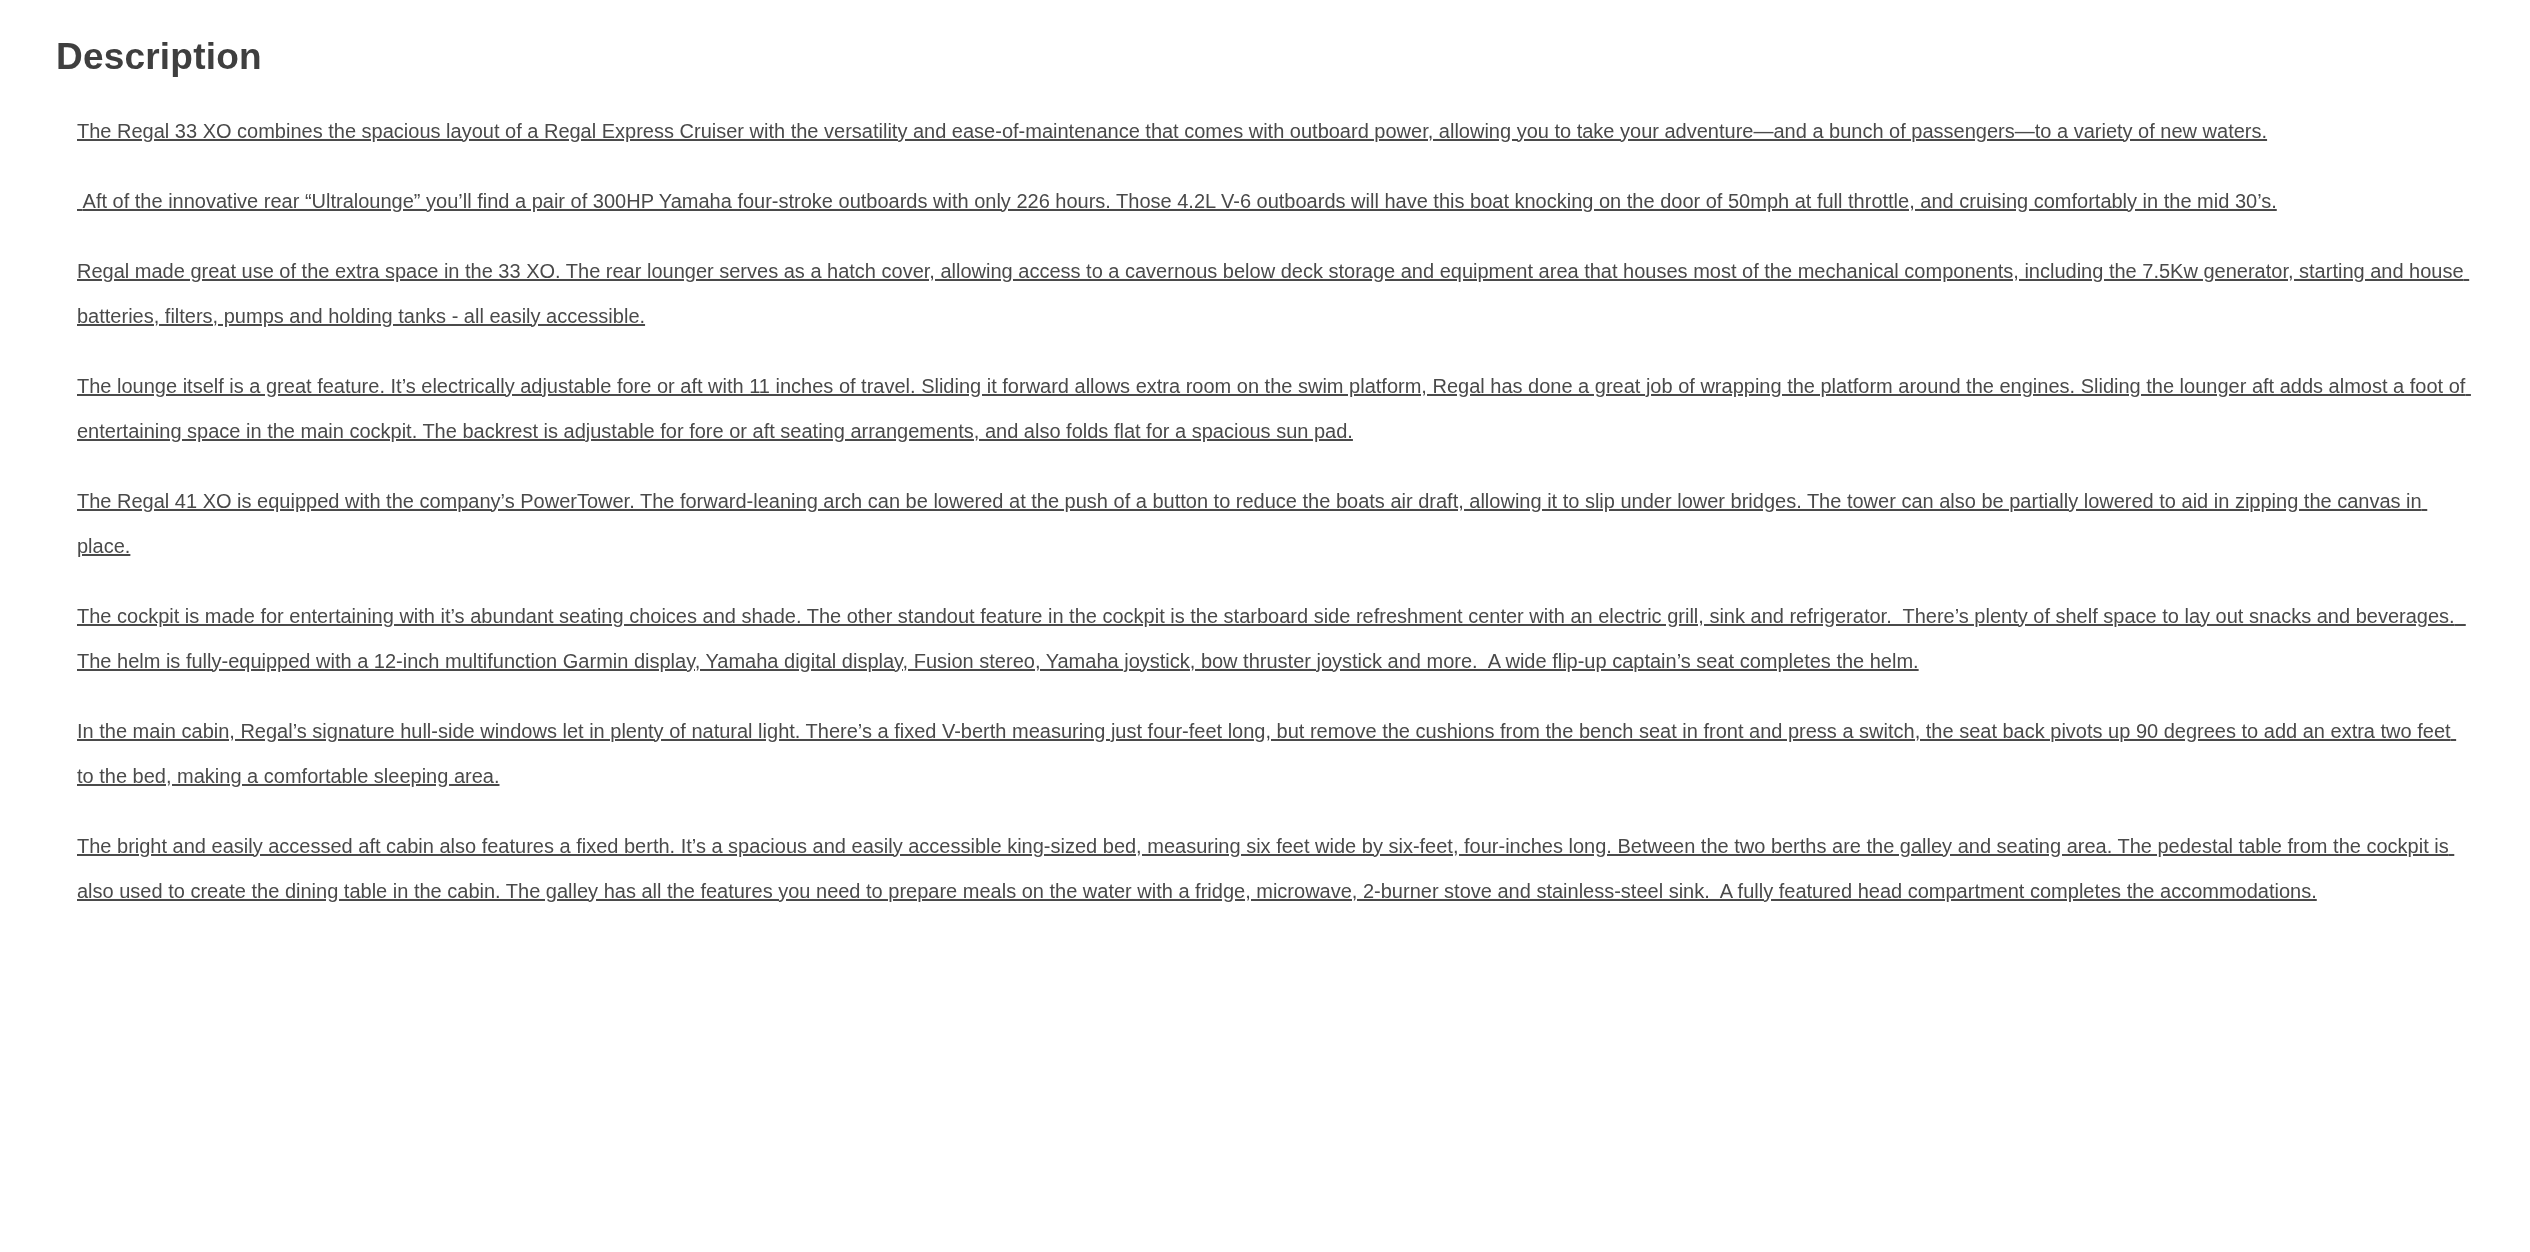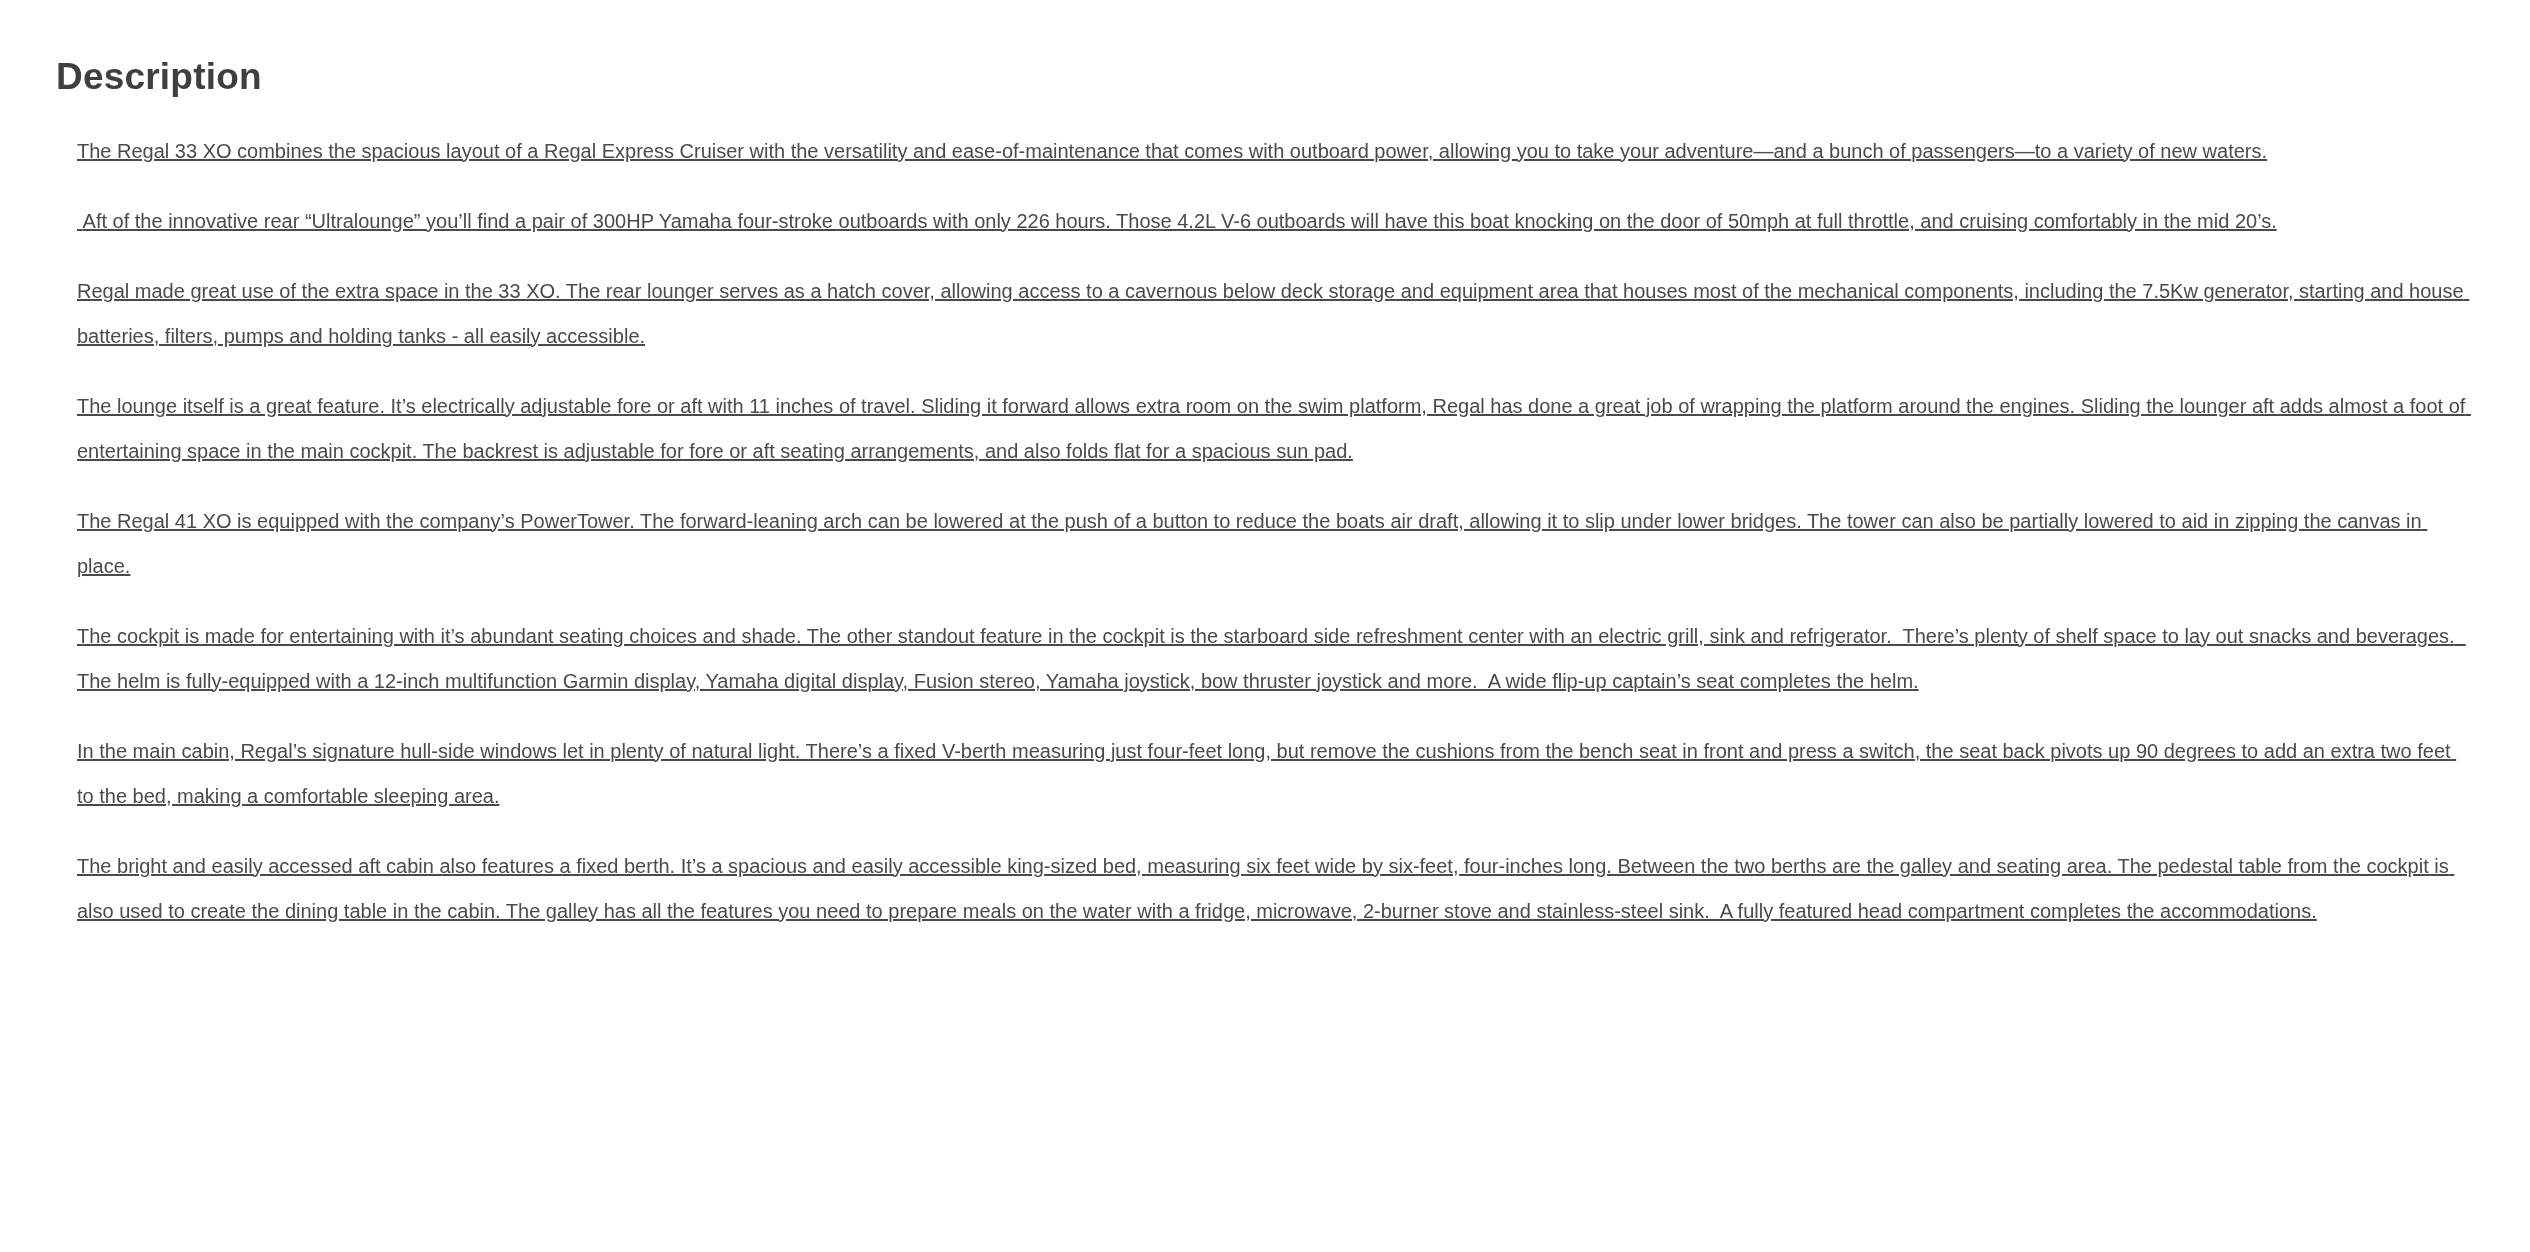--- a/index.html
+++ b/index.html
@@ -8,21 +8,20 @@
     background: #ffffff;
   }
   .page {
     width: 2530px;
     height: 926px;
     box-sizing: border-box;
     background: #ffffff;
     font-family: "Liberation Sans", "DejaVu Sans", sans-serif;
     padding: 36px 60px 20px 56px;
     overflow: hidden;
-    margin-top: 20px;
   }
   .section-title {
     margin: 0 0 30px 0;
     font-size: 37px;
     line-height: 1.15;
     font-weight: 700;
     color: #3f3f3f;
     letter-spacing: 0.2px;
   }
   .paragraphs {
@@ -42,21 +41,21 @@
   }
 </style>
 </head>
 <body>
 
 <main class="page">
   <h2 class="section-title">Description</h2>
 
   <div class="paragraphs">
     <p>The Regal 33 XO combines the spacious layout of a Regal Express Cruiser with the versatility and ease-of-maintenance that comes with outboard power, allowing you to take your adventure—and a bunch of passengers—to a variety of new waters.</p>
-    <p> Aft of the innovative rear “Ultralounge” you’ll find a pair of 300HP Yamaha four-stroke outboards with only 226 hours. Those 4.2L V-6 outboards will have this boat knocking on the door of 50mph at full throttle, and cruising comfortably in the mid 20’s.</p>
+    <p> Aft of the innovative rear “Ultralounge” you’ll find a pair of 300HP Yamaha four-stroke outboards with only 226 hours. Those 4.2L V-6 outboards will have this boat knocking on the door of 50mph at full throttle, and cruising comfortably in the mid 30’s.</p>
     <p>Regal made great use of the extra space in the 33 XO. The rear lounger serves as a hatch cover, allowing access to a cavernous below deck storage and equipment area that houses most of the mechanical components, including the 7.5Kw generator, starting and house batteries, filters, pumps and holding tanks - all easily accessible.</p>
     <p>The lounge itself is a great feature. It’s electrically adjustable fore or aft with 11 inches of travel. Sliding it forward allows extra room on the swim platform, Regal has done a great job of wrapping the platform around the engines. Sliding the lounger aft adds almost a foot of entertaining space in the main cockpit. The backrest is adjustable for fore or aft seating arrangements, and also folds flat for a spacious sun pad.</p>
     <p>The Regal 41 XO is equipped with the company’s PowerTower. The forward-leaning arch can be lowered at the push of a button to reduce the boats air draft, allowing it to slip under lower bridges. The tower can also be partially lowered to aid in zipping the canvas in place.</p>
     <p>The cockpit is made for entertaining with it’s abundant seating choices and shade. The other standout feature in the cockpit is the starboard side refreshment center with an electric grill, sink and refrigerator.  There’s plenty of shelf space to lay out snacks and beverages.  The helm is fully-equipped with a 12-inch multifunction Garmin display, Yamaha digital display, Fusion stereo, Yamaha joystick, bow thruster joystick and more.  A wide flip-up captain’s seat completes the helm.</p>
     <p>In the main cabin, Regal’s signature hull-side windows let in plenty of natural light. There’s a fixed V-berth measuring just four-feet long, but remove the cushions from the bench seat in front and press a switch, the seat back pivots up 90 degrees to add an extra two feet to the bed, making a comfortable sleeping area.</p>
     <p>The bright and easily accessed aft cabin also features a fixed berth. It’s a spacious and easily accessible king-sized bed, measuring six feet wide by six-feet, four-inches long. Between the two berths are the galley and seating area. The pedestal table from the cockpit is also used to create the dining table in the cabin. The galley has all the features you need to prepare meals on the water with a fridge, microwave, 2-burner stove and stainless-steel sink.  A fully featured head compartment completes the accommodations.</p>
     <p>This is a new listing, more info to come - contact us for full thruster and to arrange a visit...</p>
   </div>
 </main>
 

